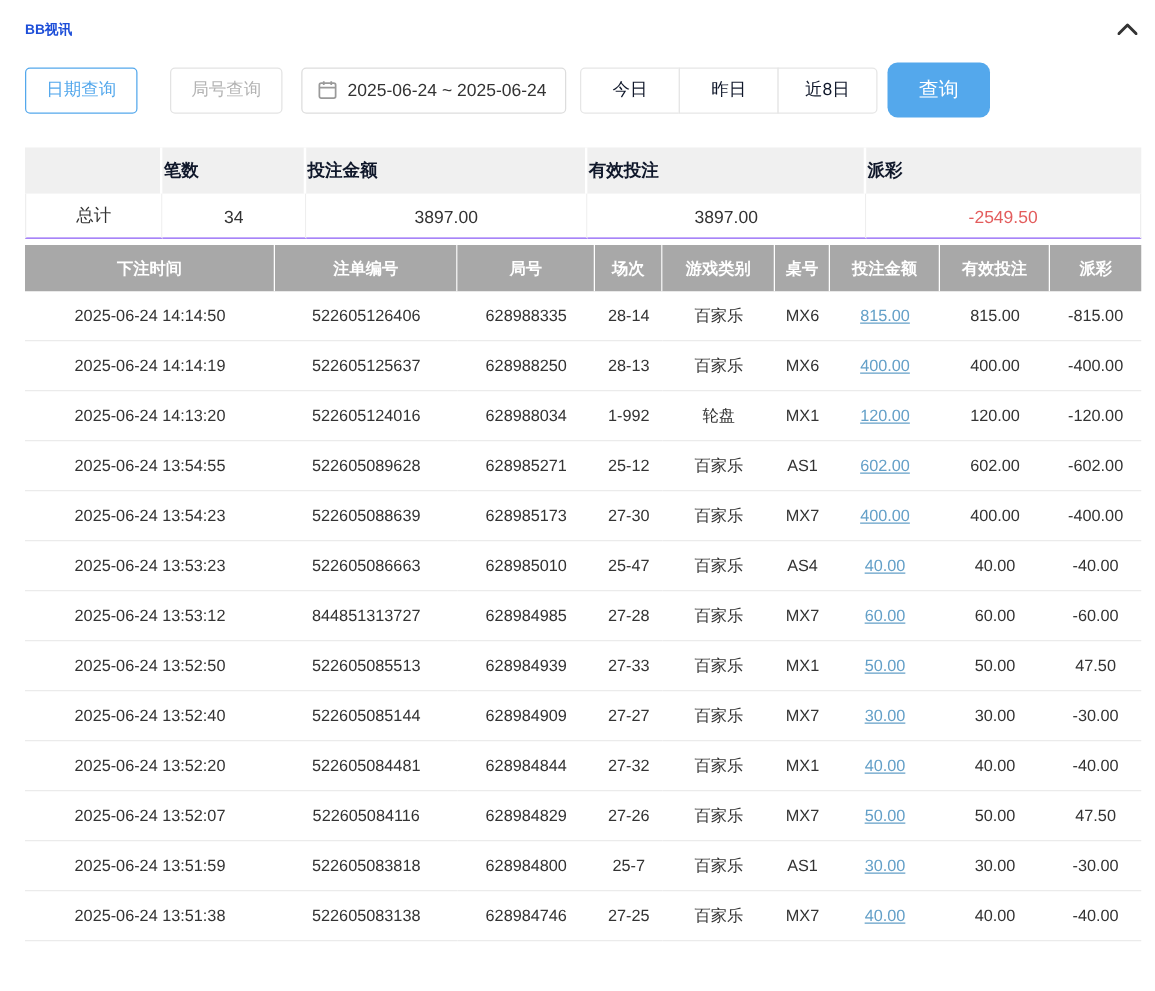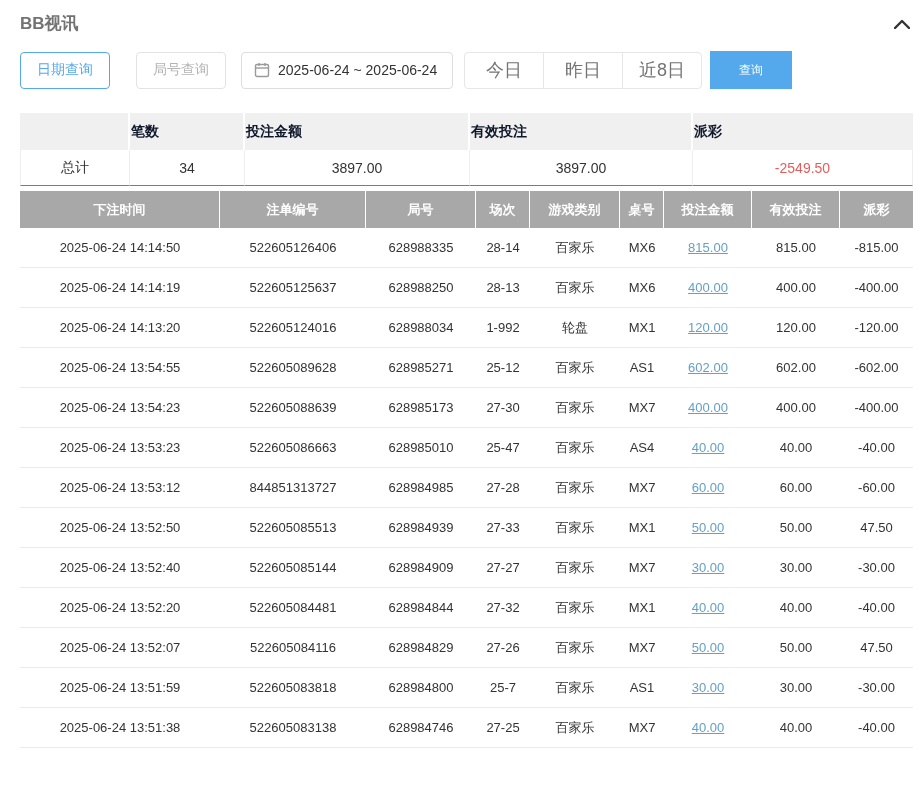--- a/index.html
+++ b/index.html
@@ -10,34 +10,34 @@
     --summary-header-bg:#f0f0f0;
   }
   *{box-sizing:border-box;}
   html,body{margin:0;padding:0;}
   body{
     width:924px;height:793px;overflow:hidden;background:#fff;
     font-family:"Liberation Sans","DejaVu Sans",sans-serif;color:#333;
   }
   .page{padding:0 11px 0 20px;}
   .topbar{display:flex;align-items:center;justify-content:space-between;padding-top:12px;}
-  .page-title{font-size:17px;font-weight:bold;color:#737373;}
+  .page-title{font-size:11px;font-weight:bold;color:#1d4ed8;}
   .collapse-btn{display:inline-flex;align-items:center;justify-content:center;width:22px;height:22px;cursor:pointer;background:none;border:none;padding:0;}
   
   .filterbar{display:flex;align-items:center;margin-top:16px;}
   .btn{height:37px;border-radius:4px;background:#fff;font-size:14px;cursor:pointer;font-family:inherit;}
   .btn-tab-active{border:1px solid var(--accent);color:var(--accent);padding:0 16px;margin-right:26px;}
   .btn-tab{border:1px solid #e3e3e3;color:#b3b3b3;padding:0 16px;margin-right:15px;}
   .date-input{display:flex;align-items:center;height:37px;width:212px;border:1px solid #ddd;border-radius:4px;padding:0 12px;font-size:14px;color:#333;cursor:pointer;margin-right:11px;}
   .date-input .cal{display:inline-flex;margin-right:8px;}
   .segment{display:flex;margin-right:8px;}
-  .segment .btn-seg{height:37px;width:80px;background:#fff;border:1px solid #e6e6e6;color:#737373;font-size:18px;cursor:pointer;margin-left:-1px;font-family:inherit;border-radius:0;}
+  .segment .btn-seg{height:37px;width:80px;background:#fff;border:1px solid #e6e6e6;color:#0f172a;font-size:14px;cursor:pointer;margin-left:-1px;font-family:inherit;border-radius:0;}
   .segment .btn-seg:first-child{border-radius:4px 0 0 4px;margin-left:0;}
   .segment .btn-seg:last-child{border-radius:0 4px 4px 0;}
-  .btn-primary{height:38px;width:82px;border:none;border-radius:0;background:var(--accent);color:#fff;font-size:12px;cursor:pointer;font-family:inherit;}
+  .btn-primary{height:44px;width:82px;border:none;border-radius:8px;background:var(--accent);color:#fff;font-size:16px;cursor:pointer;font-family:inherit;}
   
   table{border-collapse:separate;border-spacing:0;width:100%;table-layout:fixed;}
   .summary{margin-top:24px;}
   .summary th{
     background:var(--summary-header-bg);height:37px;font-size:14px;font-weight:bold;color:#0f172a;
     text-align:left;border-right:2px solid #fff;
   }
   .summary th:last-child{border-right:none;}
   .summary td{
     height:36px;text-align:center;font-size:14px;background:#fff;

